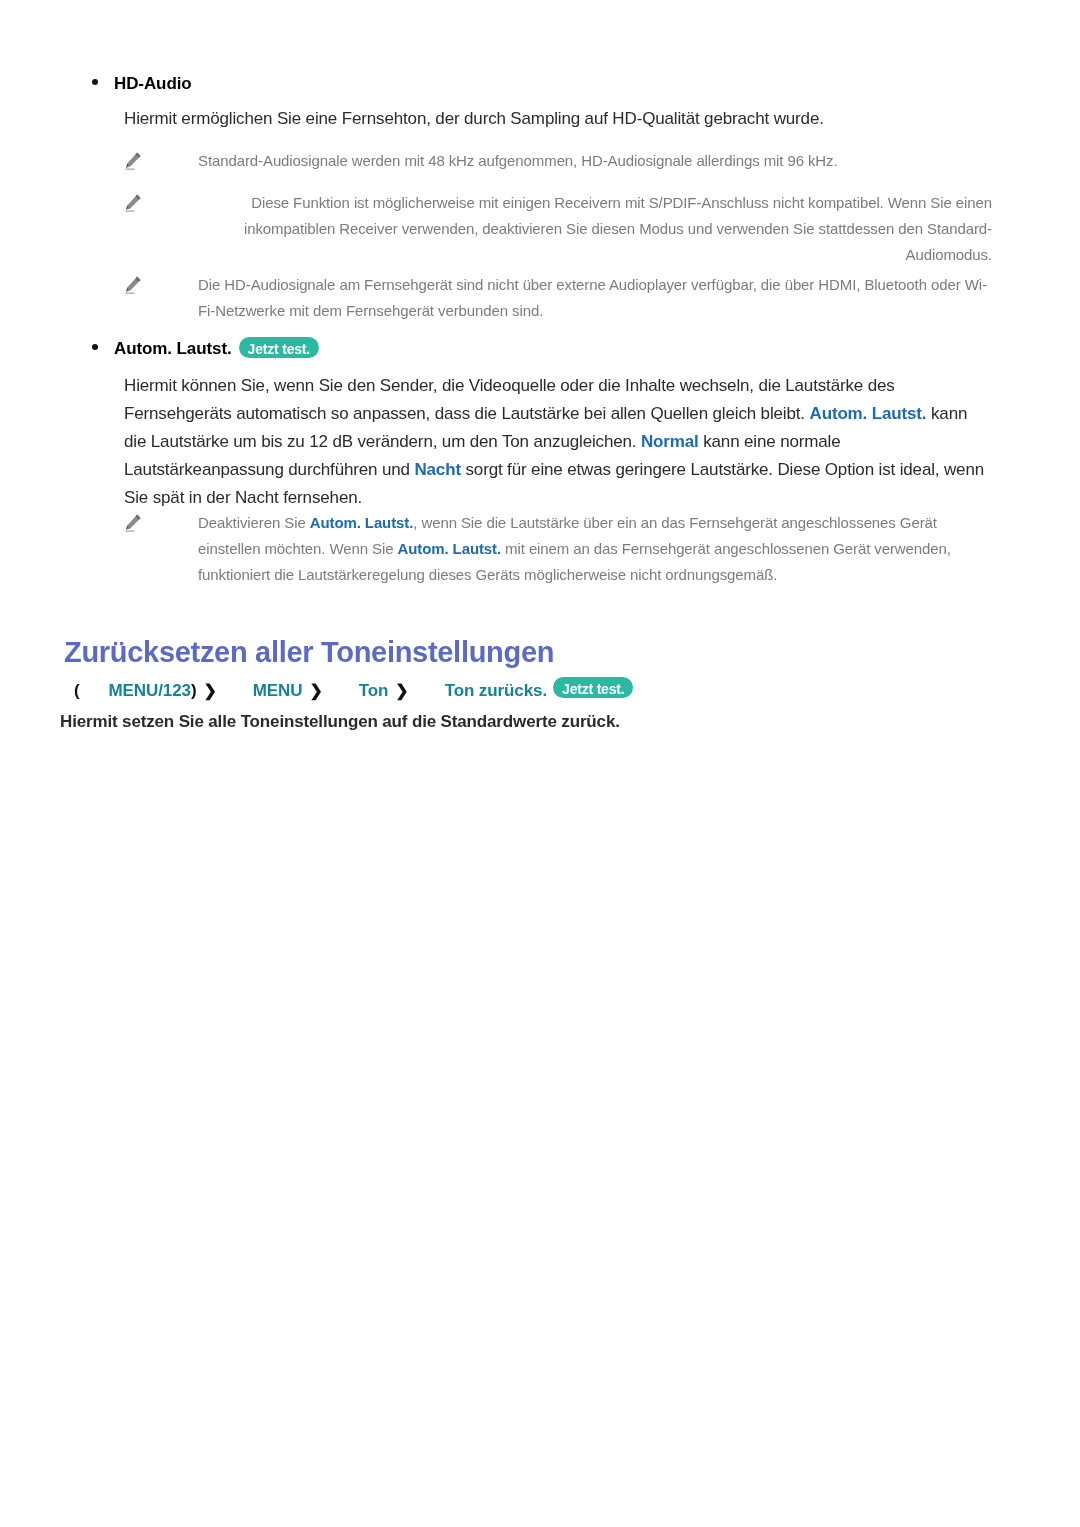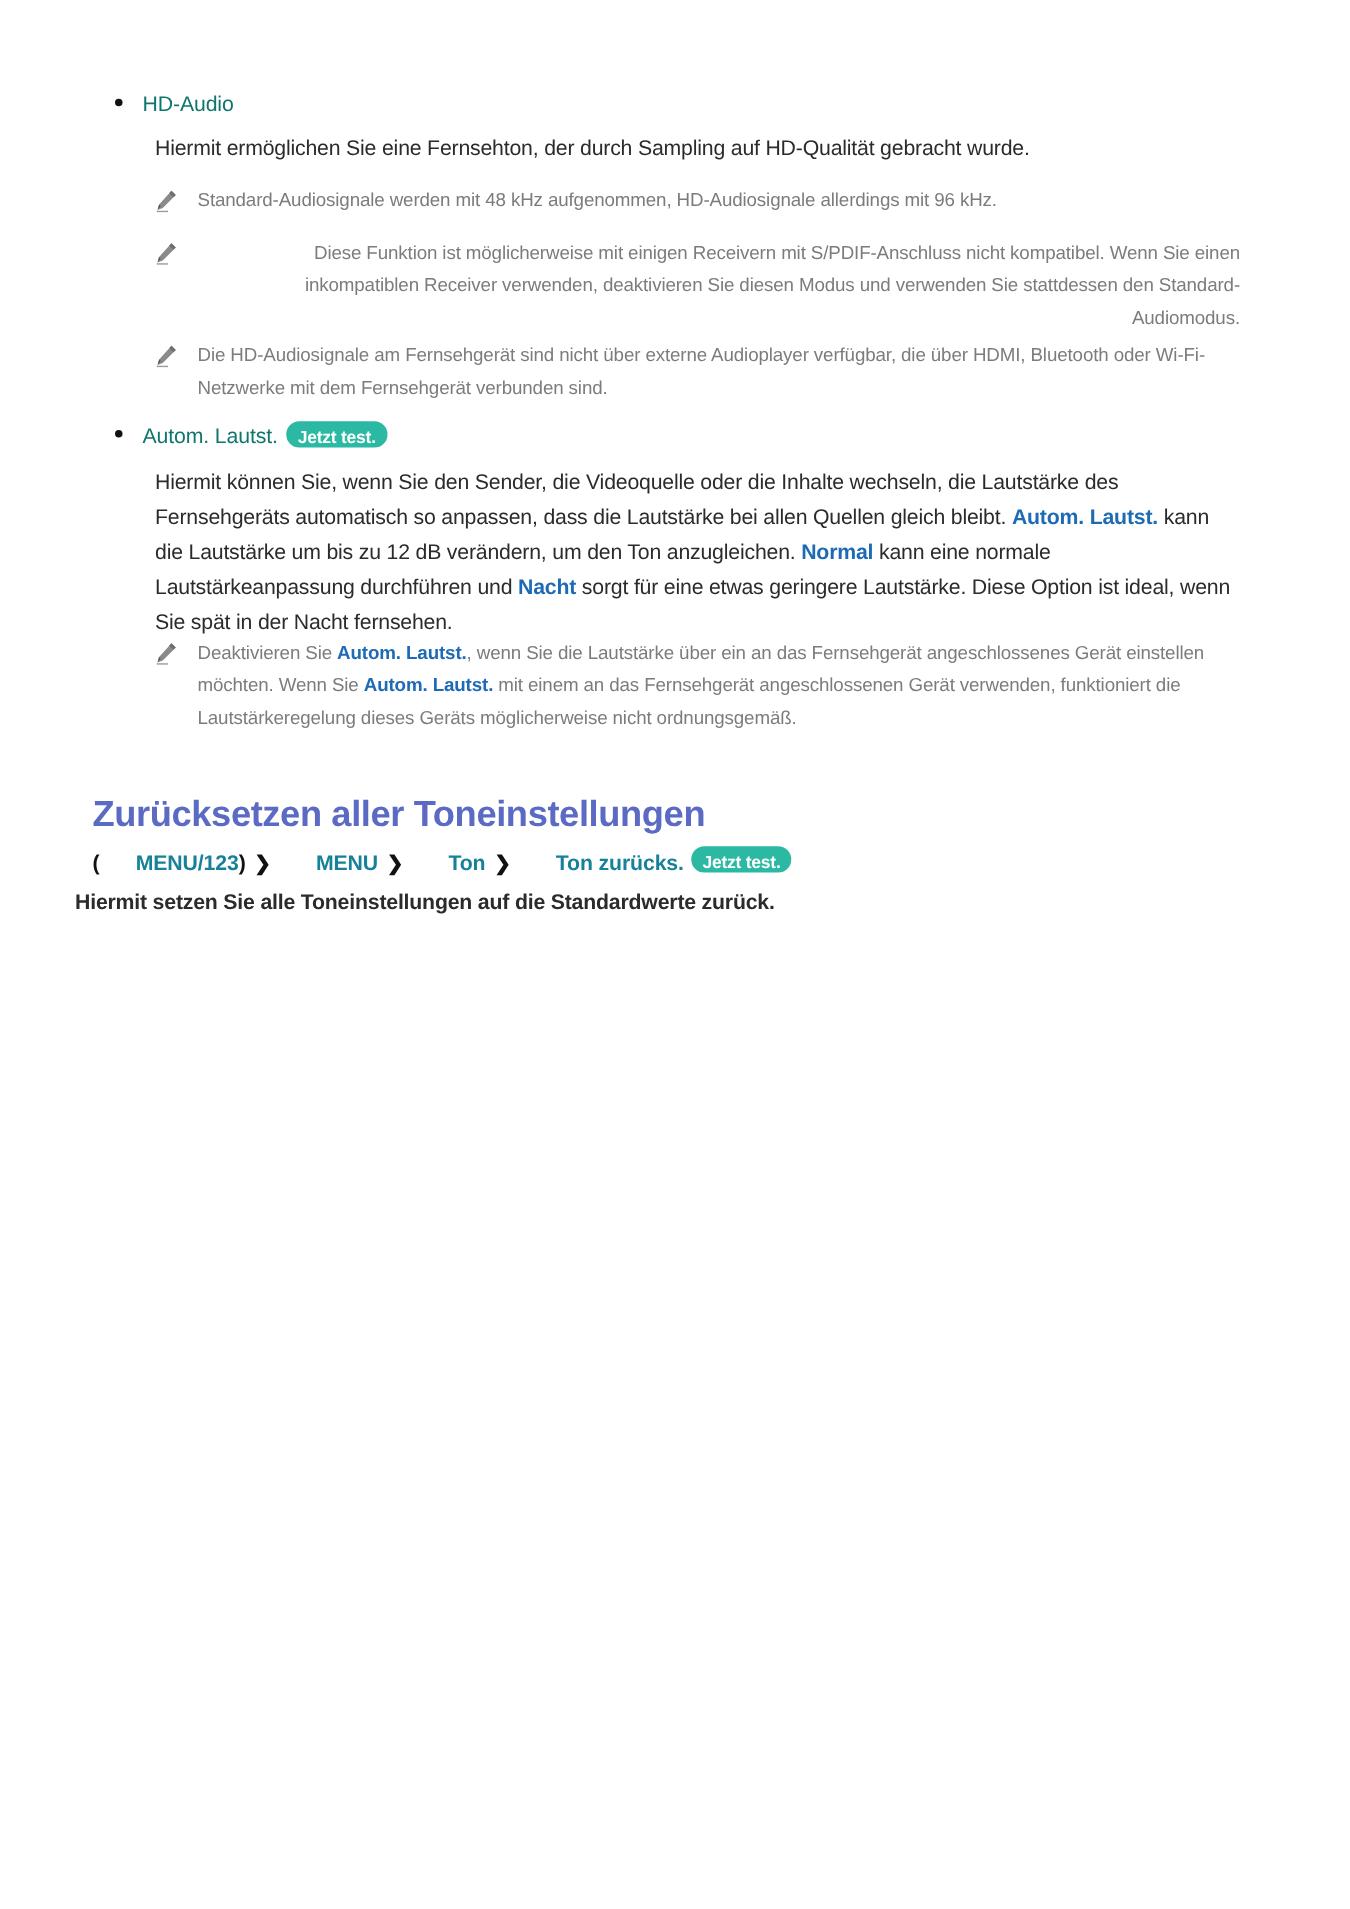--- a/index.html
+++ b/index.html
@@ -34,41 +34,42 @@
     width: 6px;
     height: 6px;
     border-radius: 50%;
     background: #111111;
     flex: 0 0 auto;
     margin-right: 16px;
     position: relative;
     top: -4px;
   }
   .bullet-label {
-    color: #0f766e;
-    font-weight: normal;
+    color: #000000;
+    font-weight: bold;
     font-size: 17px;
     letter-spacing: -0.1px;
     white-space: nowrap;
   }
 
   
   .body-p {
     color: #2b2b2b;
     font-size: 17px;
     line-height: 28px;
     letter-spacing: -0.15px;
     margin: 0;
   }
 
   
   .note-row {
     display: flex;
     align-items: flex-start;
     margin: 0;
+    gap: 40px;
   }
   .note-icon {
     flex: 0 0 auto;
     width: 22px;
     height: 22px;
     margin-right: 14px;
     position: relative;
     top: 2px;
   }
   .note-text {
@@ -202,19 +203,19 @@
       <svg viewBox="0 0 22 22" width="22" height="22" aria-hidden="true">
         <path d="M15.2 2.6 L18.6 6.0 L8.2 16.4 L4.0 17.9 L5.3 13.5 Z" fill="#8a8a8a"></path>
         <path d="M15.2 2.6 L18.6 6.0 L16.8 7.8 L13.4 4.4 Z" fill="#6f6f6f"></path>
         <path d="M4.0 17.9 L5.3 13.5 L6.6 14.7 Z" fill="#555555"></path>
         <rect x="3.4" y="18.6" width="9" height="1.1" fill="#9a9a9a"></rect>
       </svg>
     </span>
     <span class="note-text"><span>Deaktivieren Sie </span><b>Autom. Lautst.</b><span>, wenn Sie die Lautstärke über ein an das Fernsehgerät angeschlossenes Gerät einstellen möchten. Wenn Sie </span><b>Autom. Lautst.</b><span> mit einem an das Fernsehgerät angeschlossenen Gerät verwenden, funktioniert die Lautstärkeregelung dieses Geräts möglicherweise nicht ordnungsgemäß.</span></span>
   </div>
 
-  <h2 class="section-title abs" style="left:74px; top:636px; width:900px;">Zurücksetzen aller Toneinstellungen</h2>
+  <h2 class="section-title abs" style="left:64px; top:636px; width:900px;">Zurücksetzen aller Toneinstellungen</h2>
 
   <div class="breadcrumb abs" style="left:74px; top:677px;"><span class="paren">(</span><span class="crumb">MENU/123</span><span class="paren">)</span><span class="sep">❯</span><span class="crumb">MENU</span><span class="sep">❯</span><span class="crumb">Ton</span><span class="sep">❯</span><span class="crumb">Ton zurücks.</span><span class="pill" style="margin-left:6px;">Jetzt test.</span></div>
 
   <p class="body-p abs" style="left:60px; top:708px; width:900px;font-weight:bold;">Hiermit setzen Sie alle Toneinstellungen auf die Standardwerte zurück.</p>
 
 </div>
 
 </body></html>

